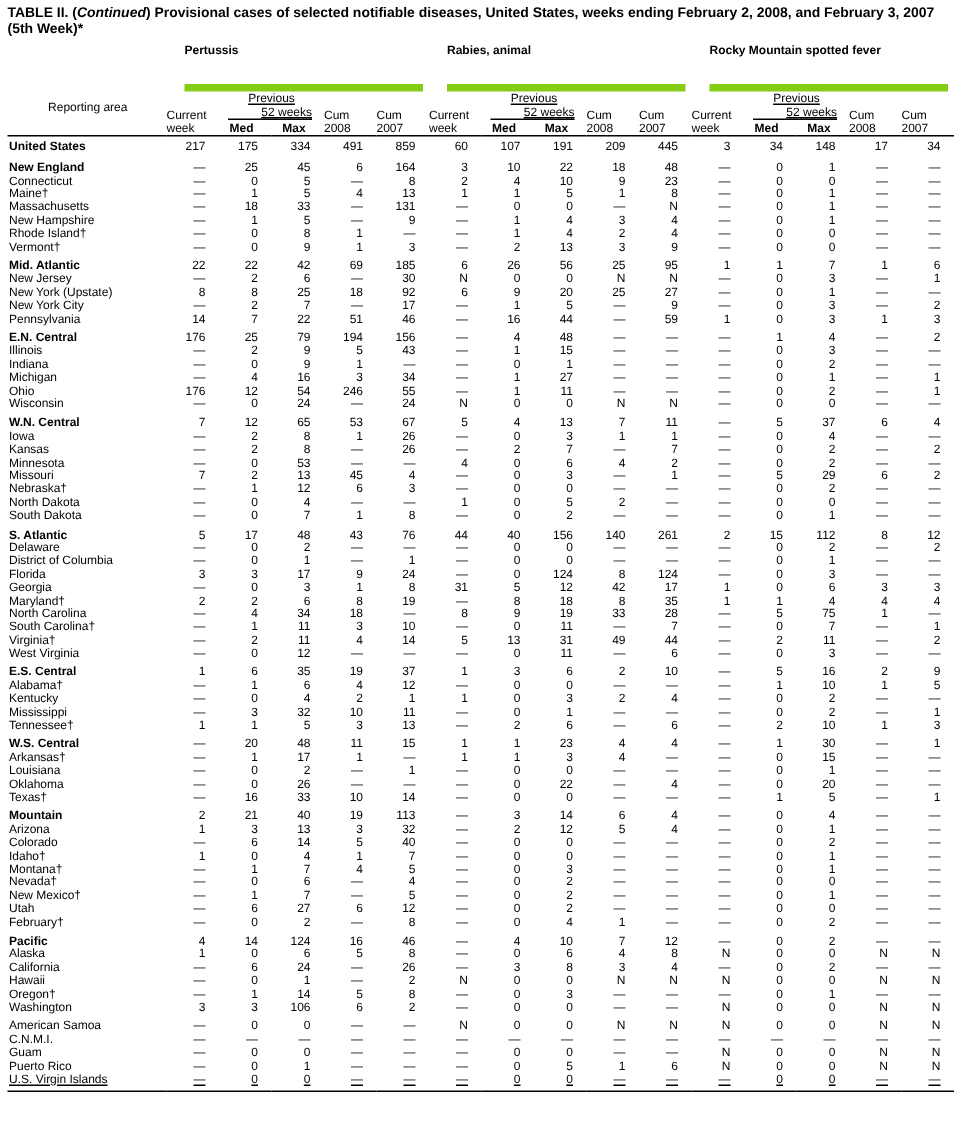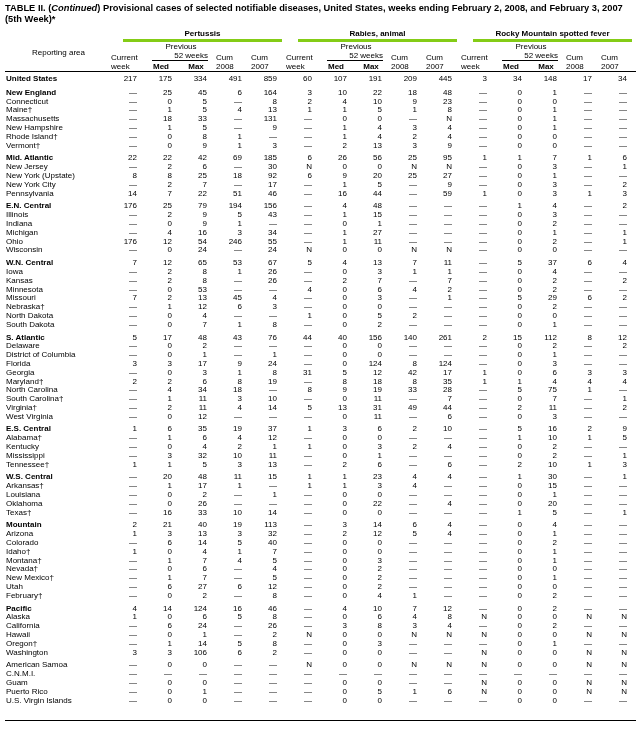--- a/index.html
+++ b/index.html
@@ -6,35 +6,35 @@
   body{width:641px;height:752px;overflow:hidden;box-sizing:border-box;
        font-family:"Liberation Sans","DejaVu Sans",sans-serif;color:#000;
        padding:3px 5px 0 5px;}
   .title{font-size:9.3px;font-weight:bold;line-height:11px;letter-spacing:0;}
   .title .cont{font-style:italic;}
   table{width:631px;border-collapse:collapse;table-layout:fixed;margin-top:4px;border-bottom:1px solid #000;}
   col.c-area{width:106px;}
   col.c-num{width:35px;}
   th{font-weight:normal;font-size:8px;line-height:9px;vertical-align:bottom;padding:0;}
   th.grp{font-weight:bold;}
-  th.grp .uline{border-bottom:3px solid #84cc16;padding-bottom:1px;margin:0 4px 0 12px;text-align:center;}
-  th.prev{text-align:center;}
+  th.grp .uline{border-bottom:5px solid #84cc16;padding-bottom:18px;margin:0 4px 0 12px;text-align:left;}
+  th.prev{text-align:center;text-decoration:underline;}
   th.prev .pl{text-align:center;}
   th.prev .uline{border-bottom:1px solid #000;margin:0 8px 0 6px;text-align:right;}
   th.cw,th.cum{text-align:left;padding-right:4px;}
   th.mm{font-weight:bold;text-align:center;padding-right:5px;padding-top:1px;}
   th.bb{border-bottom:1.5px solid #000;}
   th.ra{text-align:center;font-weight:normal;padding-left:1px;padding-bottom:14px;}
   td{font-size:8px;line-height:8.8px;padding:0;vertical-align:bottom;}
   td.area{padding-left:1px;white-space:nowrap;overflow:hidden;}
   td.num{text-align:right;padding-right:9px;}
   tr.bold td.area{font-weight:bold;}
   tr.gap td{height:4px;line-height:4px;font-size:1px;}
   tbody tr.first td{padding-top:3px;padding-bottom:1px;}
-  tbody tr:last-child td{padding-bottom:15px;}
+  tbody tr:last-child td{padding-bottom:3px;text-decoration:underline;}
   .footnotes{margin-top:2px;font-size:7.4px;line-height:9.2px;white-space:pre-wrap;}
   .footnotes div{margin:16px;}
 </style>
 </head>
 <body>
 
 <div class="title">
   <span>TABLE II. (</span><span class="cont">Continued</span><span>) Provisional cases of selected notifiable diseases, United States, weeks ending February 2, 2008, and February 3, 2007</span>
   <br>
   <span>(5th Week)*</span>

